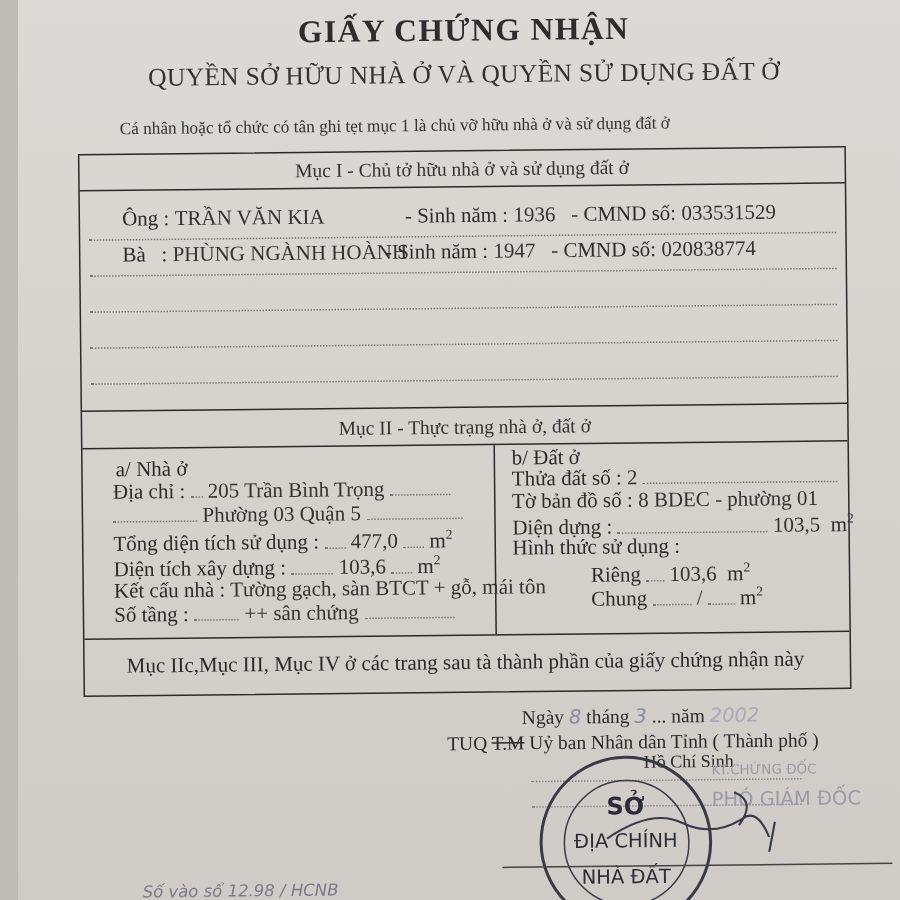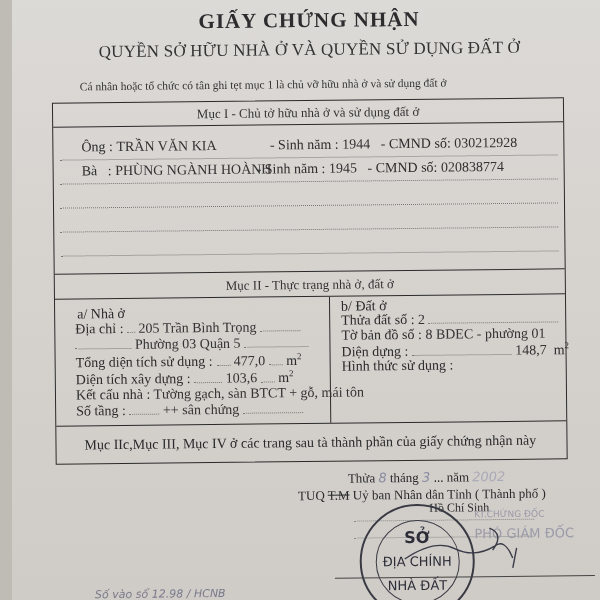--- a/index.html
+++ b/index.html
@@ -37,31 +37,31 @@
   <div class="subtitle">QUYỀN SỞ HỮU NHÀ Ở VÀ QUYỀN SỬ DỤNG ĐẤT Ở</div>
   <div class="intro">Cá nhân hoặc tổ chức có tân ghi tẹt mục 1 là chủ vỡ hữu nhà ở và sử dụng đất ở</div>
 
   <div class="box">
     <div class="sec-header sec1-header">Mục I - Chủ tở hữu nhà ở và sử dụng đất ở</div>
 
     <div class="row" style="left:28px;top:36px;">
       <span class="lbl">Ông</span> :
       <span class="val" style="display:inline-block;width:150px;">TRẦN VĂN KIA</span>
       <span class="lbl">- Sinh năm :</span>
-      <span class="val">1944</span>
+      <span class="val">1936</span>
       &nbsp;&nbsp;<span class="lbl">- CMND số:</span>
-      <span class="val">030212928</span>
+      <span class="val">033531529</span>
     </div>
     <div class="dotline" style="top:56px;"></div>
 
     <div class="row" style="left:28px;top:60px;">
       <span class="lbl">Bà</span>&nbsp;&nbsp; :
       <span class="val" style="display:inline-block;width:138px;">PHÙNG NGÀNH HOÀNH</span>
       <span class="lbl">- Sinh năm :</span>
-      <span class="val">1945</span>
+      <span class="val">1947</span>
       &nbsp;&nbsp;<span class="lbl">- CMND số:</span>
       <span class="val">020838774</span>
     </div>
     <div class="dotline" style="top:80px;"></div>
     <div class="dotline" style="top:104px;"></div>
     <div class="dotline" style="top:128px;"></div>
     <div class="dotline" style="top:152px;"></div>
 
     <div class="sec-header sec2-header">Mục II - Thực trạng nhà ở, đất ở</div>
     <div class="vdiv"></div>
@@ -109,30 +109,43 @@
       <span class="val">2</span>
       <span class="dots" style="width:130px;"></span>
     </div>
     <div class="row" style="left:286px;top:227px;">
       <span class="lbl">Tờ bản đồ số :</span>
       <span class="val">8 BDEC - phường 01</span>
     </div>
     <div class="row" style="left:286px;top:242px;">
       <span class="lbl">Diện dựng :</span>
       <span class="dots" style="width:100px;"></span>
-      <span class="val">148,7</span>
+      <span class="val">103,5</span>
       &nbsp;<span>m</span><span class="sup">2</span>
     </div>
     <div class="row" style="left:286px;top:258px;">Hình thức sử dụng :</div>
+    <div class="row" style="left:338px;top:274px;">
+      <span class="lbl">Riêng</span>
+      <span class="dots" style="width:12px;"></span>
+      <span class="val">103,6</span>
+      &nbsp;<span>m</span><span class="sup">2</span>
+    </div>
+    <div class="row" style="left:338px;top:290px;">
+      <span class="lbl">Chung</span>
+      <span class="dots" style="width:26px;"></span>
+      <span class="val">/</span>
+      <span class="dots" style="width:18px;"></span>
+      <span>m</span><span class="sup">2</span>
+    </div>
 
     <div class="footer-row">Mục IIc,Mục III, Mục IV ở các trang sau tà thành phần của giấy chứng nhận này</div>
   </div>
 
   <div class="row" style="left:334px;top:471px;font-size:13px;">
-    <span>Thửa</span>
+    <span>Ngày</span>
     <span class="hand">8</span>
     <span>tháng</span>
     <span class="hand">3</span>
     ...&nbsp;<span>năm</span>
     <span class="hand" style="color:#a9a9b8;">2002</span>
   </div>
   <div class="row" style="left:284px;top:488px;font-size:13px;">
     <span>TUQ</span>
     <span style="text-decoration:line-through;">T.M</span>
     <span>Uỷ ban Nhân dân Tỉnh ( Thành phố )</span>

